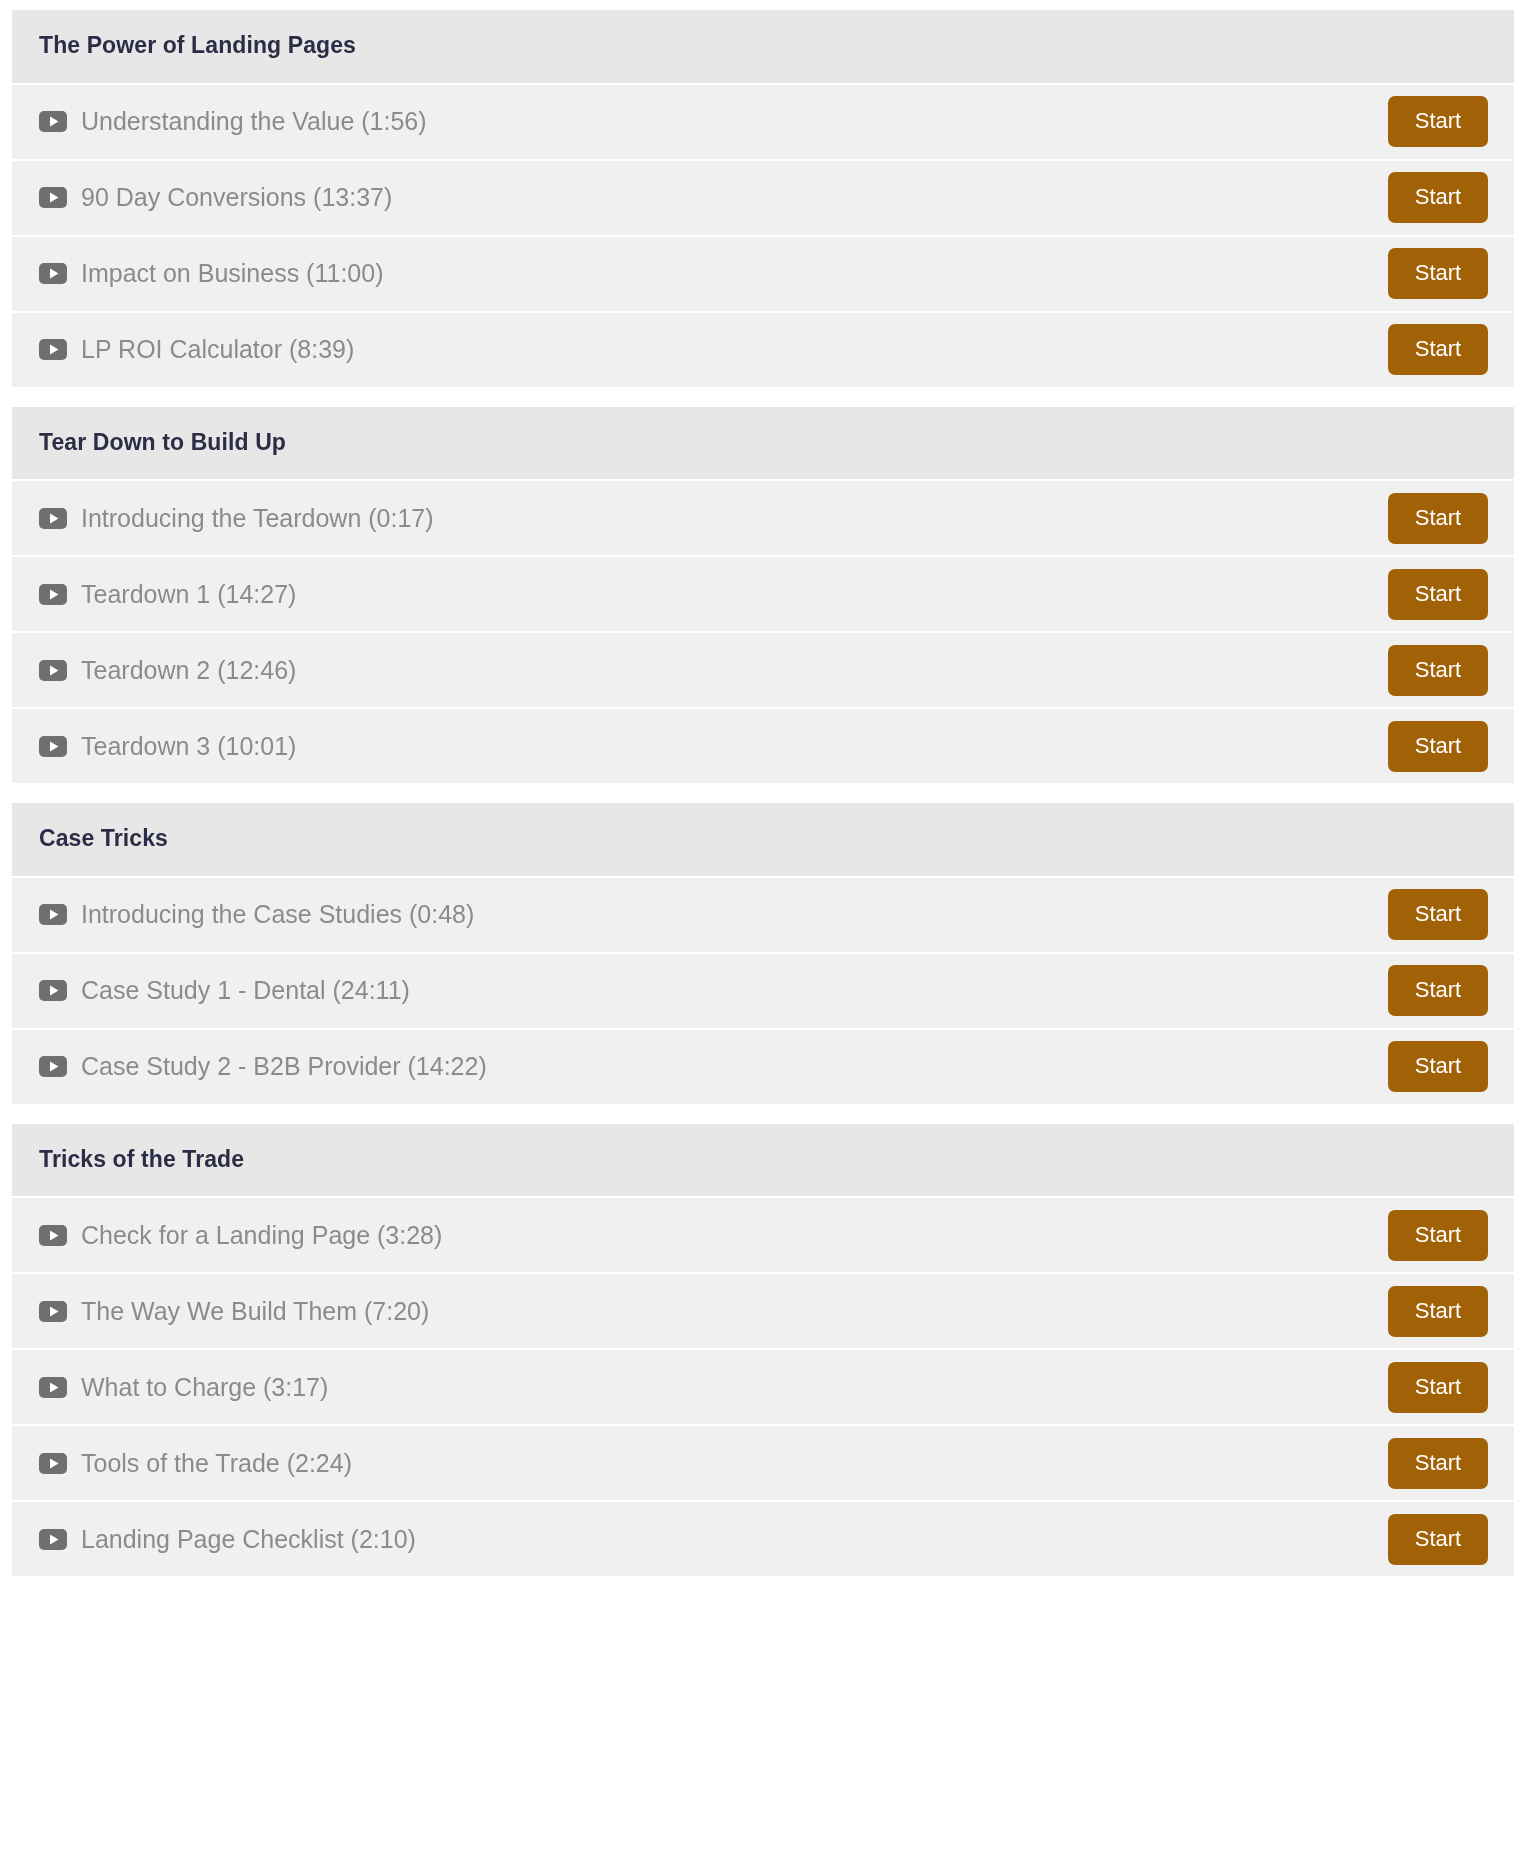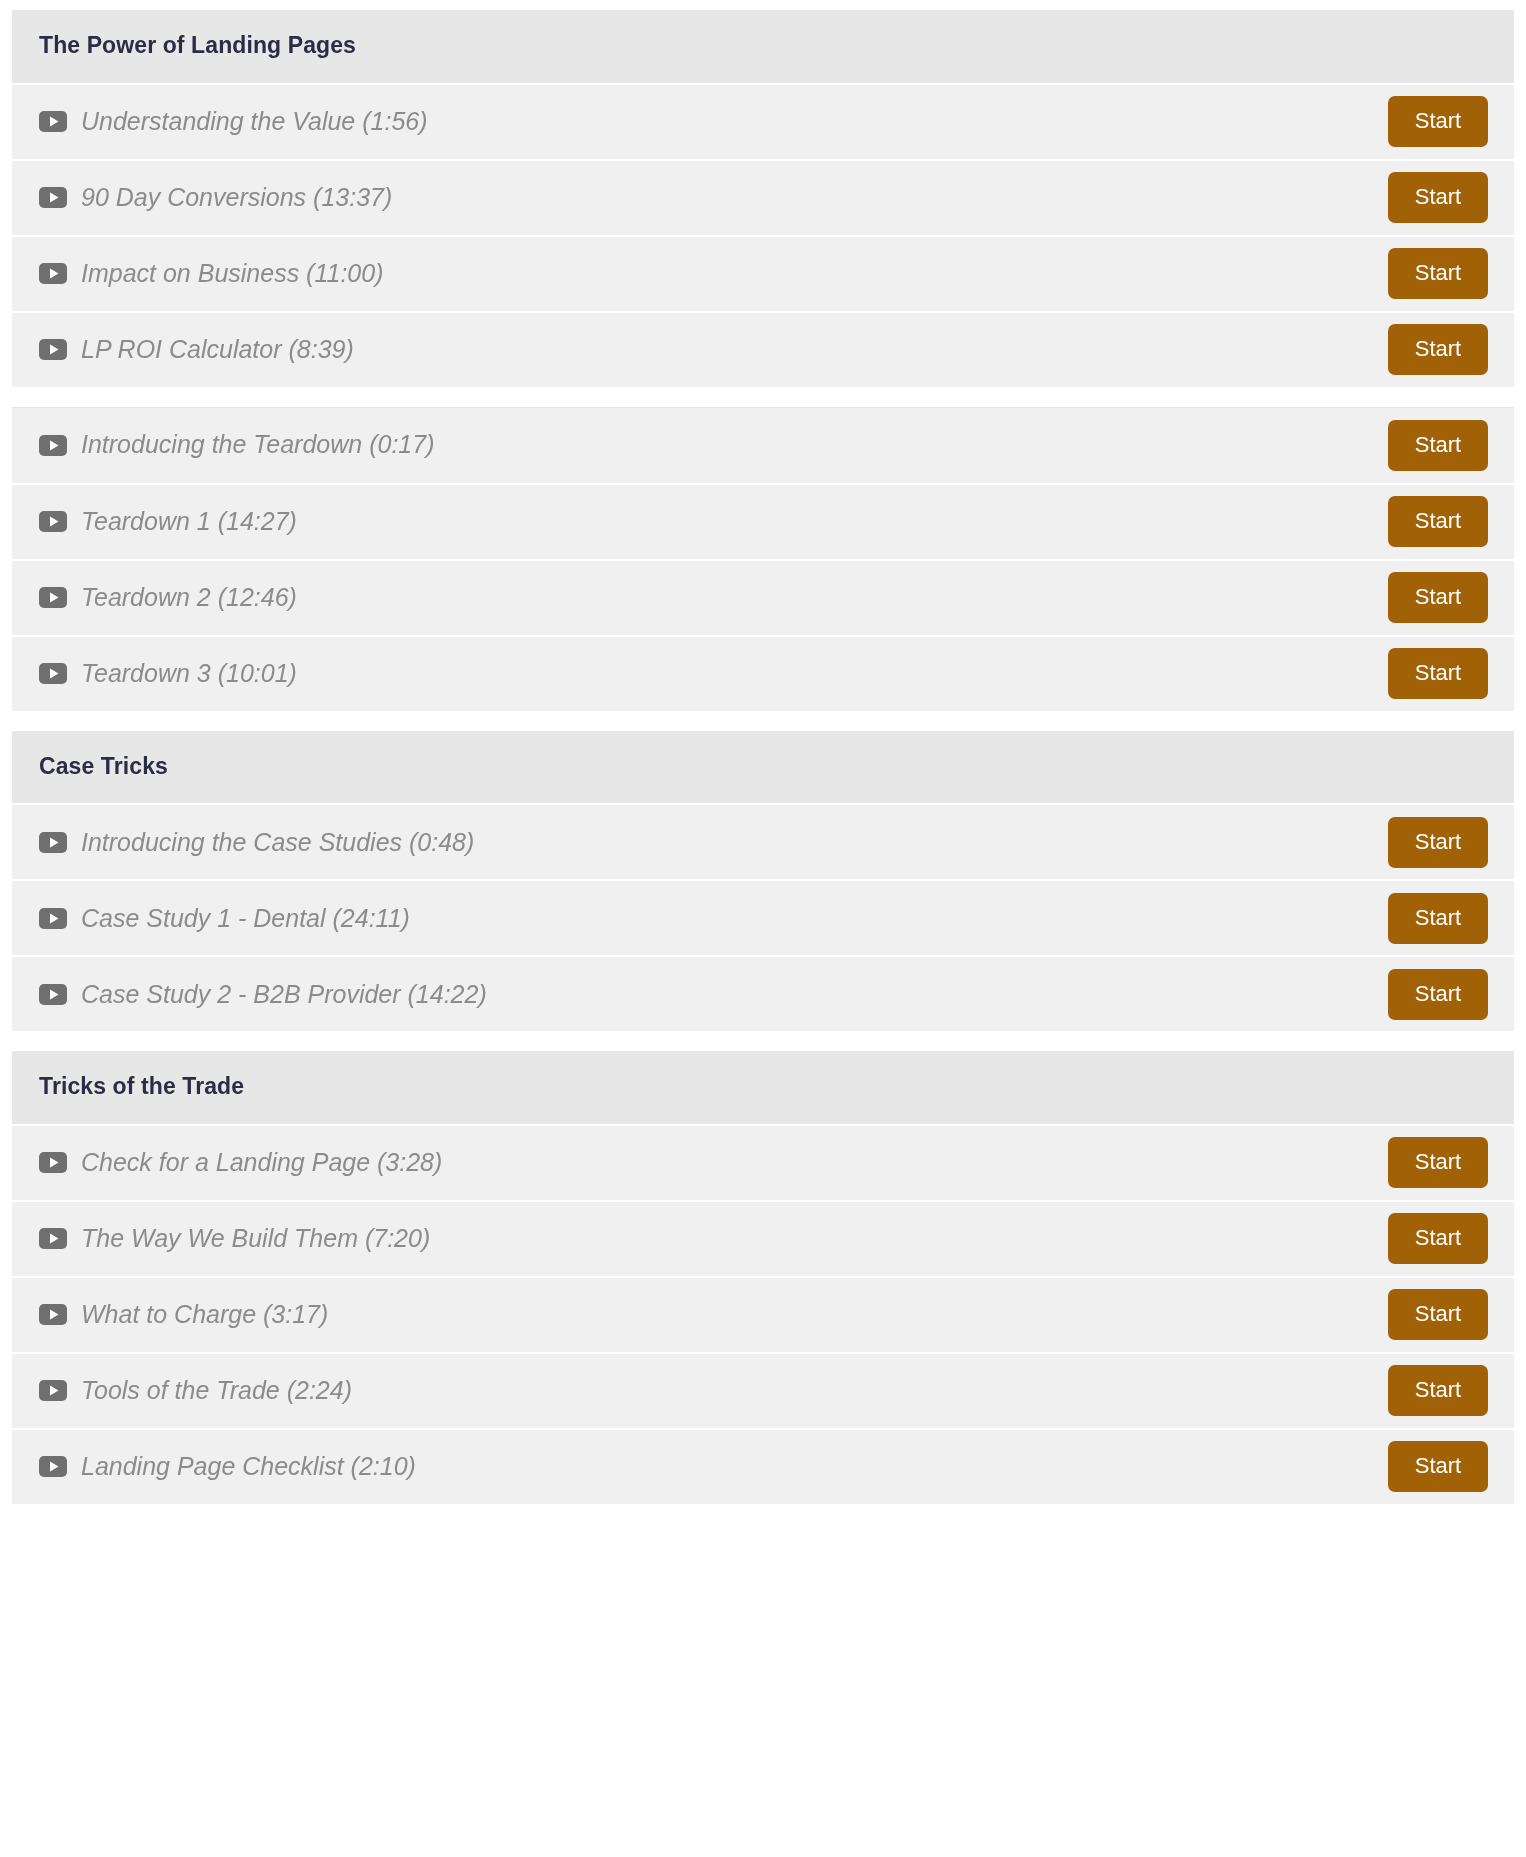--- a/index.html
+++ b/index.html
@@ -68,21 +68,20 @@
     height: 21px;
     display: block;
   }
 
   .lesson-label {
     font-size: 25px;
     color: #8b8b8b;
     line-height: 1.25;
     white-space: nowrap;
     font-weight: 400;
-    font-style: italic;
   }
 
   .start-button {
     flex: 0 0 auto;
     background: #a16207;
     color: #ffffff;
     border: none;
     border-radius: 7px;
     font-family: "Liberation Sans", "DejaVu Sans", sans-serif;
     font-size: 22px;
@@ -148,20 +147,23 @@
               <rect x="0" y="0" width="28" height="21" rx="5" ry="5" fill="#6f6f6f"></rect>
               <path d="M11 5.5 L19.5 10.5 L11 15.5 Z" fill="#ffffff"></path>
             </svg>
           </span>
           <span class="lesson-label">LP ROI Calculator (8:39)</span>
         </div>
         <button class="start-button">Start</button>
       </div>
     </div>
     <div class="section">
+      <div class="section-header">
+        <h2 class="section-title">Tear Down to Build Up</h2>
+      </div>
       <div class="lesson-row">
         <div class="lesson-left">
           <span>
             <svg class="play-icon" viewBox="0 0 28 21" xmlns="http://www.w3.org/2000/svg" aria-hidden="true">
               <rect x="0" y="0" width="28" height="21" rx="5" ry="5" fill="#6f6f6f"></rect>
               <path d="M11 5.5 L19.5 10.5 L11 15.5 Z" fill="#ffffff"></path>
             </svg>
           </span>
           <span class="lesson-label">Introducing the Teardown (0:17)</span>
         </div>

